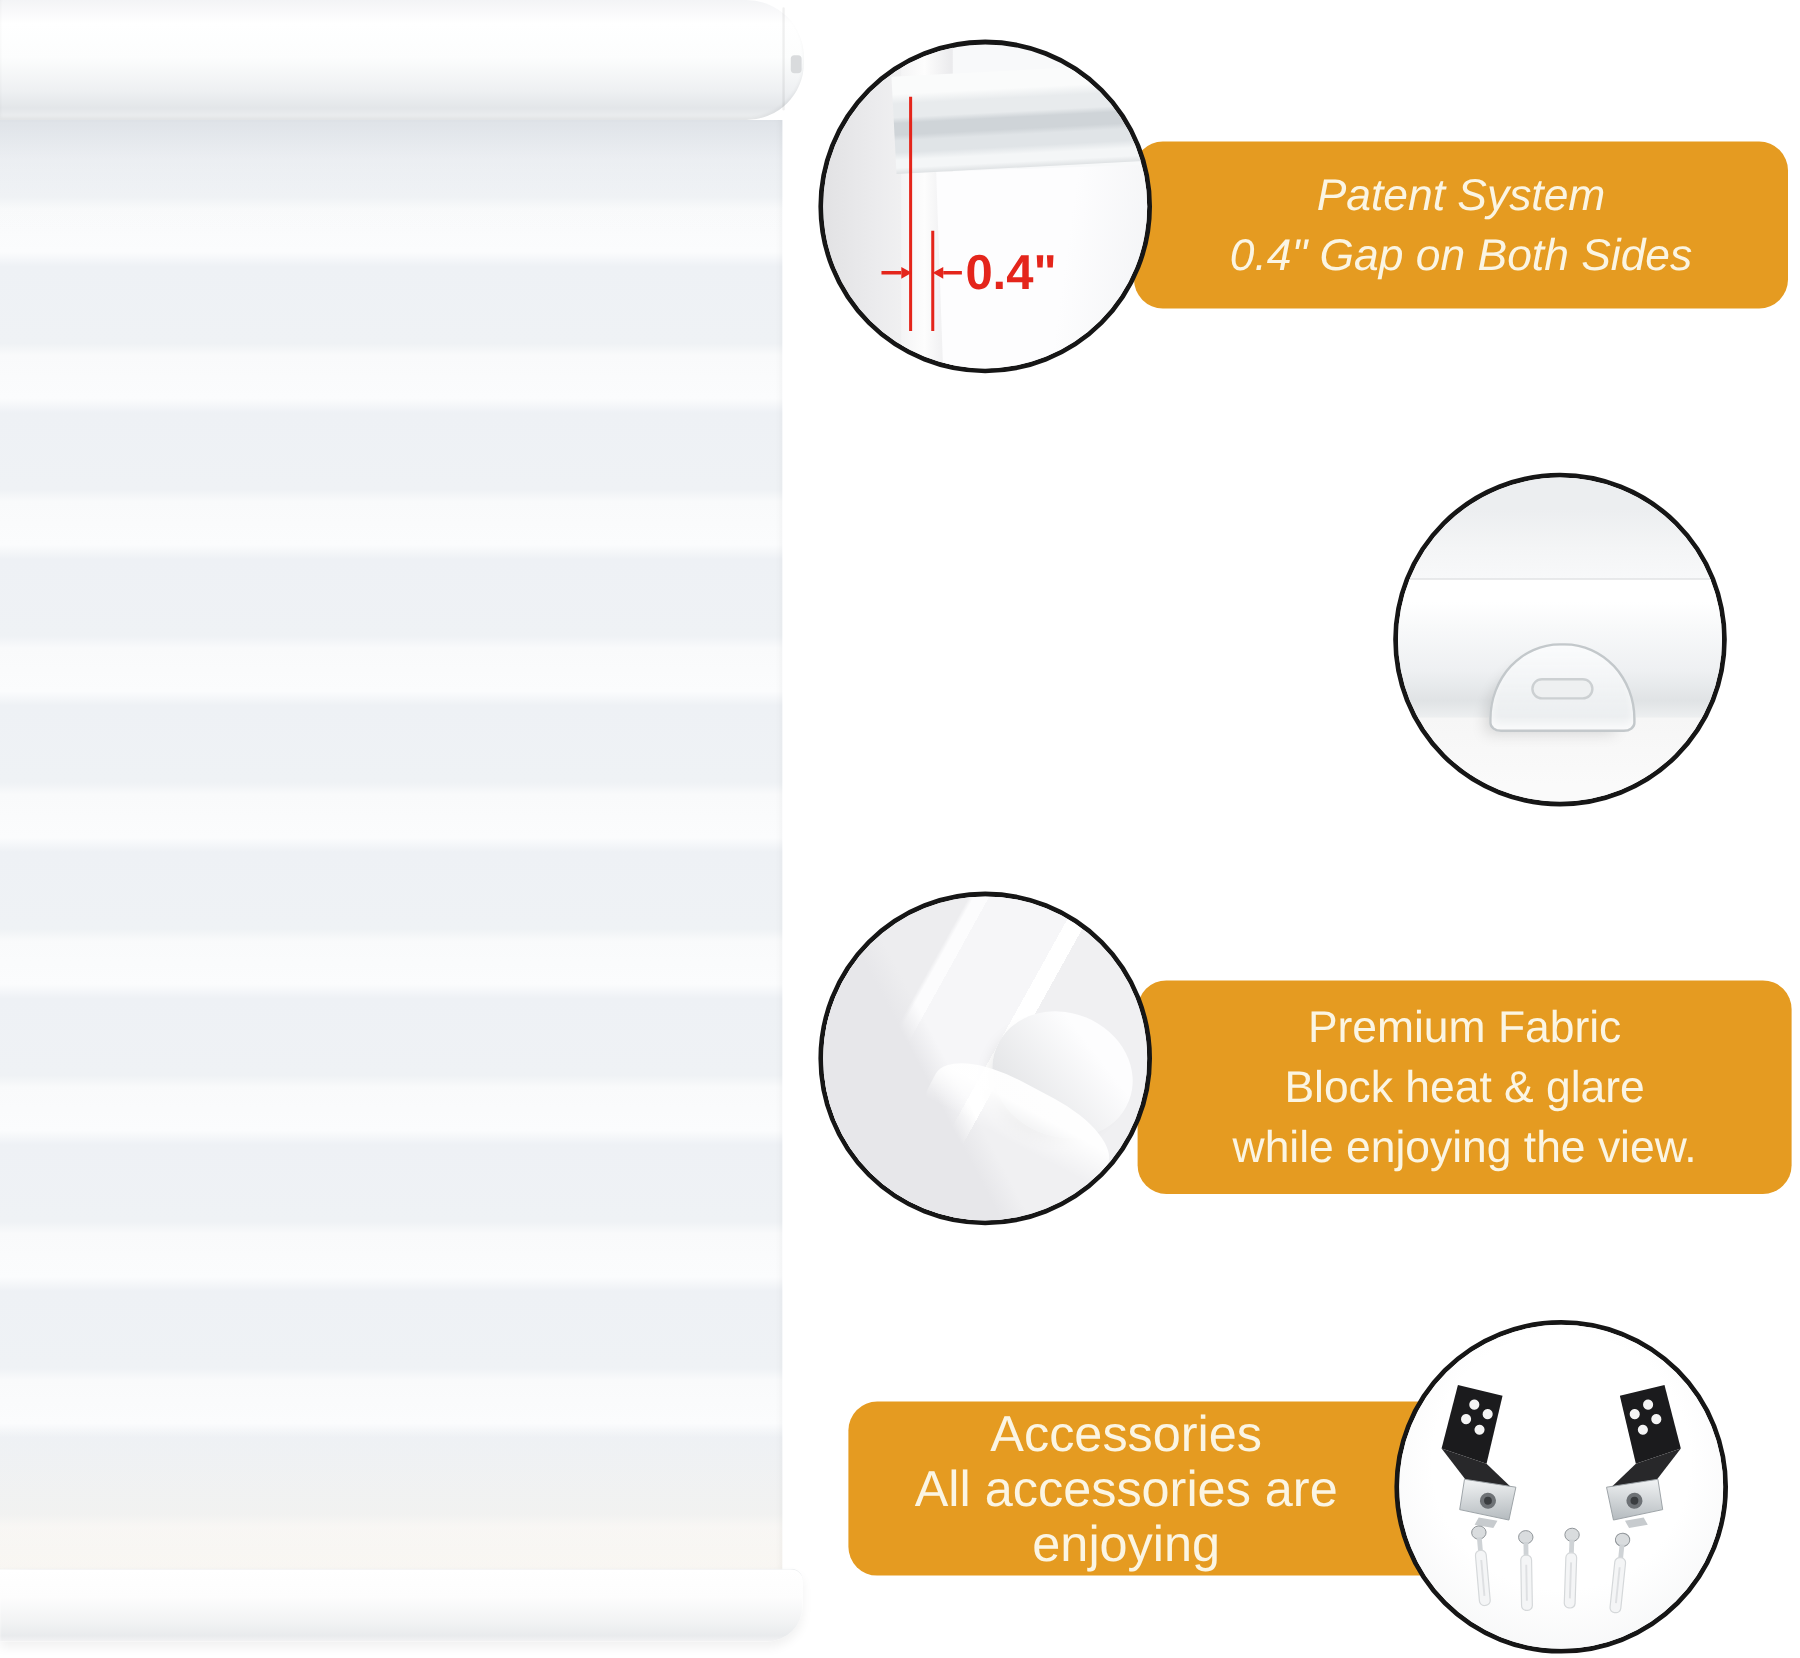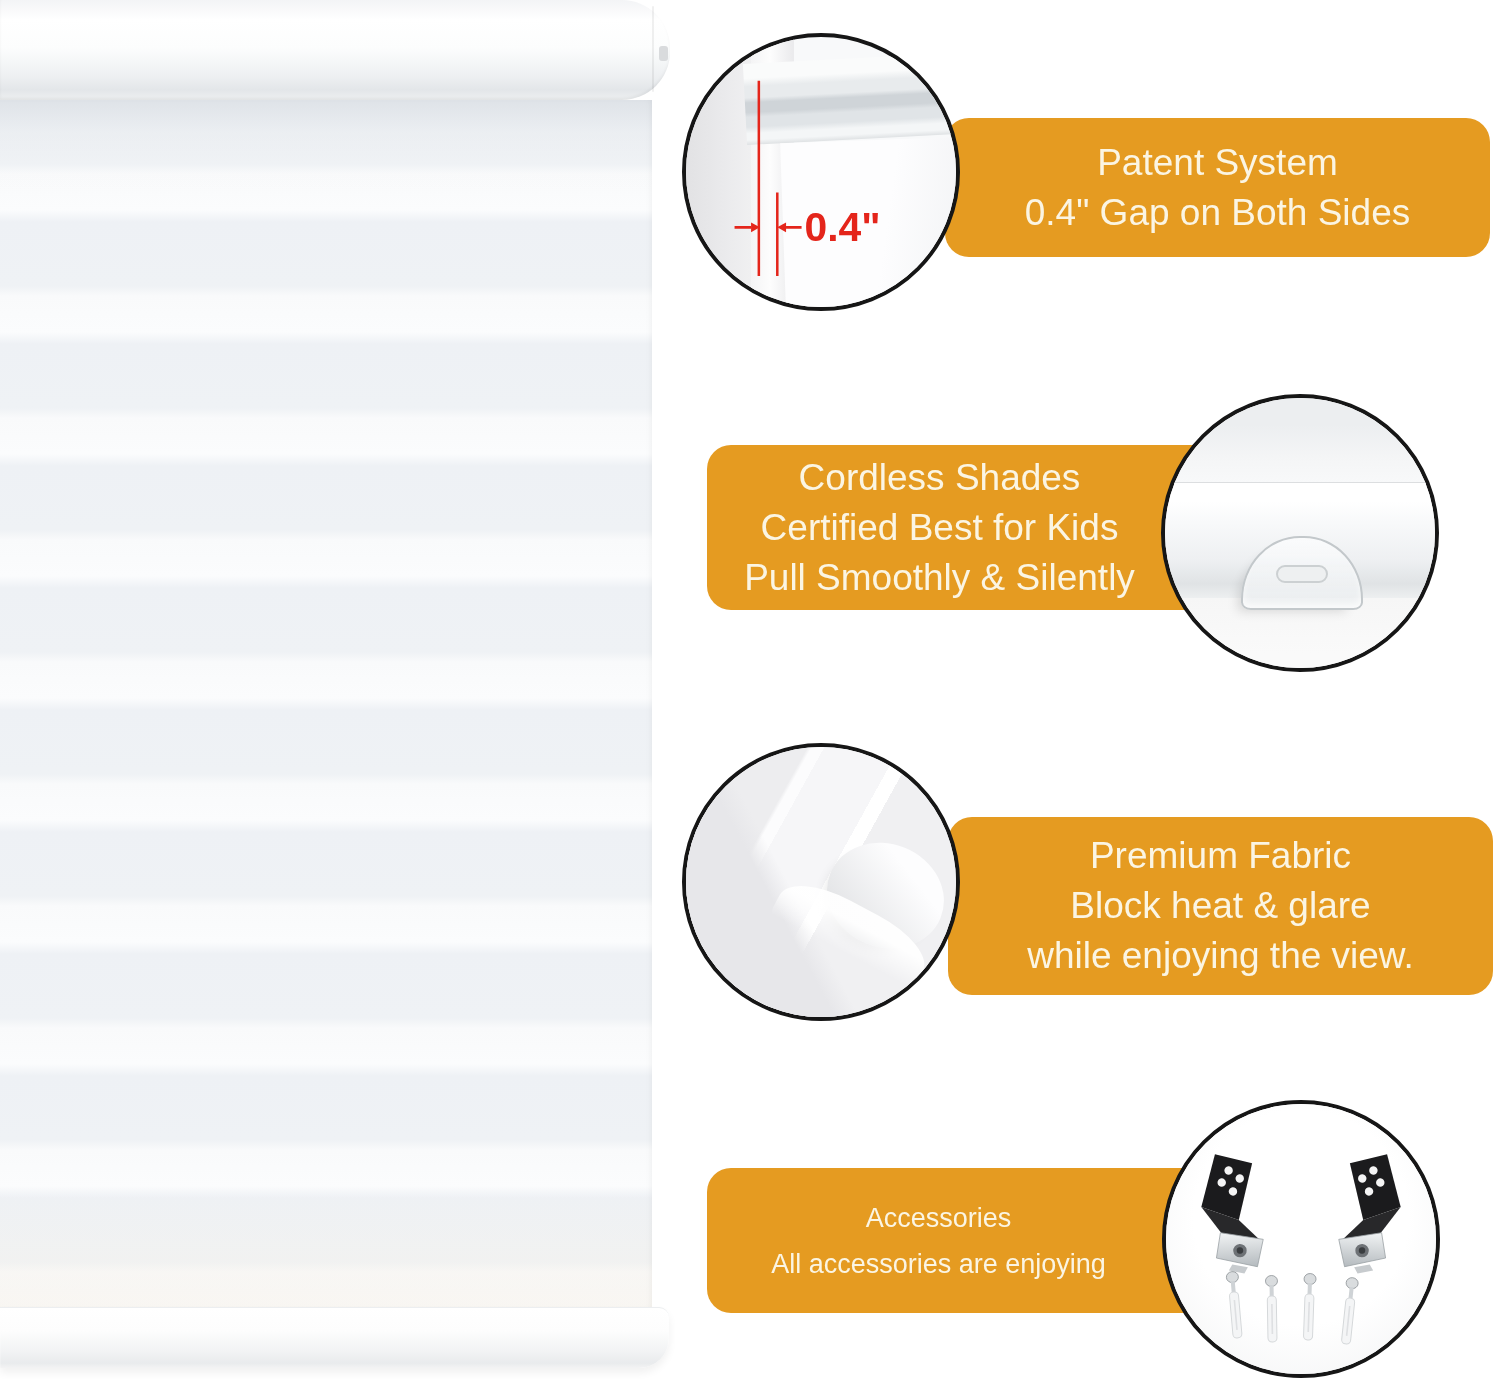--- a/index.html
+++ b/index.html
@@ -26,24 +26,24 @@
     border-radius:0 10px 30px 0;
     border-top:1px solid #eceef0;
     background:linear-gradient(180deg,#ffffff 0%,#fdfdfd 38%,#f2f3f4 72%,#e9ebed 92%,#f3f3f4 100%);
     box-shadow:0 5px 9px rgba(0,0,0,.06), inset 0 2px 2px rgba(255,255,255,.85);}
 
   
   .banner{position:absolute;z-index:1;background:#E59B21;border-radius:24px;
     display:flex;flex-direction:column;justify-content:center;align-items:center;
     color:#FBF5E3;text-align:center;}
   .banner .line{width:100%;}
-  .b1{left:945px;top:118px;width:545px;height:139px;font-size:37px;line-height:50px;}
+  .b1{left:945px;top:118px;width:545px;height:139px;font-size:37px;line-height:50px;font-style:italic;}
   .b2{left:707px;top:445px;width:520px;height:165px;font-size:37px;line-height:50px;padding-right:55px;box-sizing:border-box;}
   .b3{left:948px;top:817px;width:545px;height:178px;font-size:37px;line-height:50px;justify-content:center;}
-  .b4{left:707px;top:1168px;width:523px;height:145px;font-size:27px;line-height:46px;padding-right:60px;box-sizing:border-box;}
+  .b4{left:707px;top:1168px;width:523px;height:145px;font-size:42px;line-height:46px;padding-right:60px;box-sizing:border-box;}
 
   
   .circle{position:absolute;z-index:2;width:278px;height:278px;border-radius:50%;
     border:4px solid #161616;box-sizing:border-box;overflow:hidden;background:#f8f9fa;}
   .c1{left:682px;top:33px;}
   .c2{left:1161px;top:394px;}
   .c3{left:682px;top:743px;}
   .c4{left:1162px;top:1100px;}
   .layer{position:absolute;}
 
@@ -110,25 +110,20 @@
       <line x1="75" y1="45" x2="75" y2="246" stroke="#E4251B" stroke-width="2.6"></line>
       <line x1="94" y1="160" x2="94" y2="246" stroke="#E4251B" stroke-width="2.6"></line>
       <line x1="50" y1="196" x2="67" y2="196" stroke="#E4251B" stroke-width="3"></line>
       <polygon points="67,191 76,196 67,201" fill="#E4251B"></polygon>
       <line x1="119" y1="196" x2="103" y2="196" stroke="#E4251B" stroke-width="3"></line>
       <polygon points="103,191 94,196 103,201" fill="#E4251B"></polygon>
       <text x="122" y="210" font-family="Liberation Sans, sans-serif" font-size="42" font-weight="bold" fill="#E4251B">0.4"</text>
     </svg>
   </div>
 
-  <div class="banner b2">
-    <div class="line">Cordless Shades</div>
-    <div class="line">Certified Best for Kids</div>
-    <div class="line">Pull Smoothly &amp; Silently</div>
-  </div>
   <div class="circle c2">
     <div class="layer c2-top"></div>
     <div class="layer c2-rail"></div>
     <div class="layer c2-below"></div>
     <div class="layer c2-handle"></div>
     <div class="layer c2-slot"></div>
   </div>
 
   <div class="circle c3">
     <div class="layer c3-sheet"></div>

